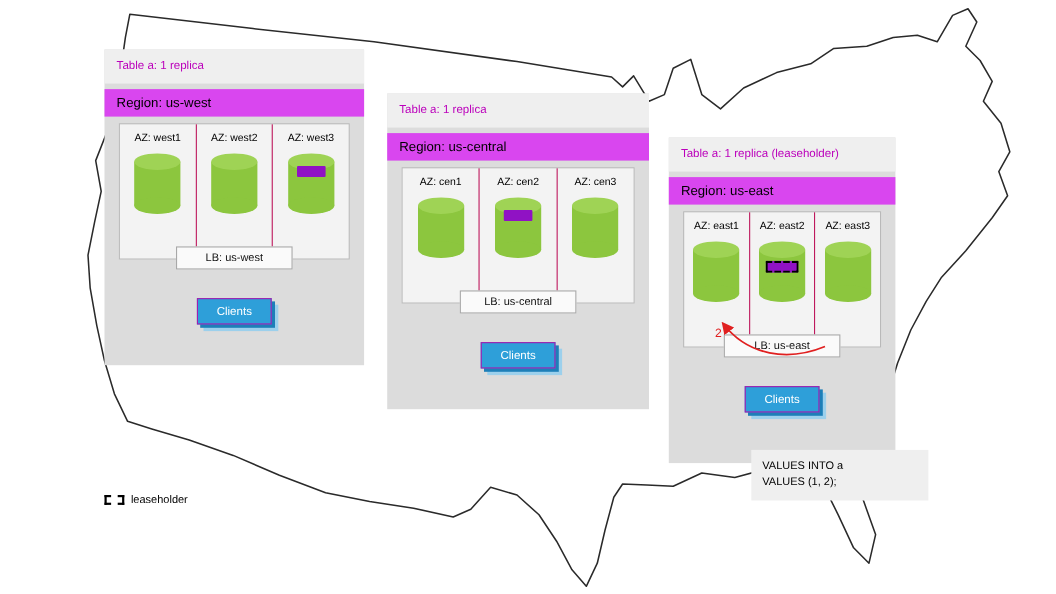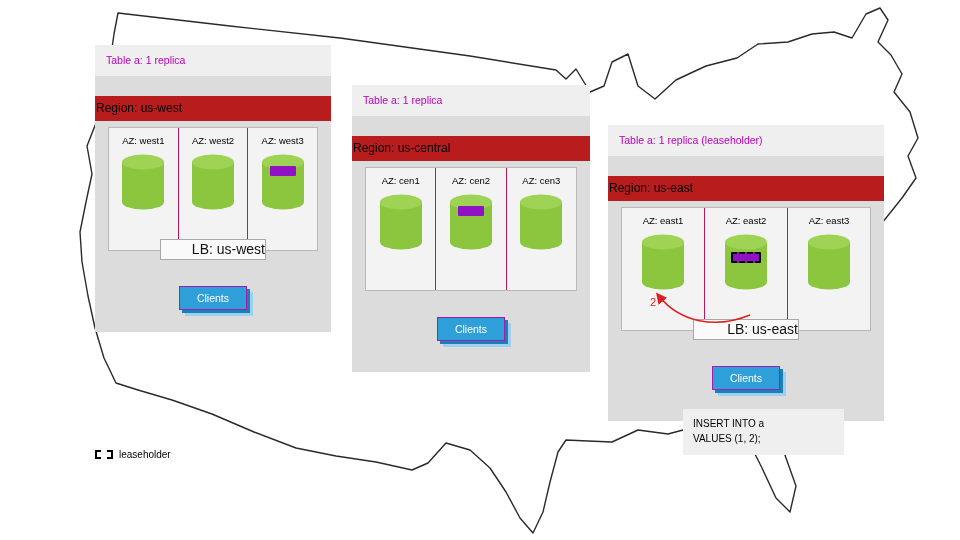--- a/index.html
+++ b/index.html
@@ -3,36 +3,36 @@
 <meta charset="utf-8">
 <style>
   html,body{margin:0;padding:0;background:#fff;}
   .stage{position:relative;width:960px;height:540px;overflow:hidden;background:#ffffff;
          font-family:Liberation Sans, sans-serif;color:#111;}
   .map-svg{position:absolute;left:0;top:0;z-index:0;}
 
   .panel{position:absolute;background:#dcdcdc;z-index:2;}
   .panel-west{left:95px;top:45px;width:236px;height:287px;}
   .panel-central{left:352px;top:85px;width:238px;height:287px;}
-  .panel-east{left:608px;top:125px;width:276px;height:296px;}
+  .panel-east{left:608px;top:125px;width:206px;height:296px;}
 
   .panel-title{height:31px;line-height:31px;background:#efefef;color:#bb00bb;
                font-size:10.5px;padding-left:11px;white-space:nowrap;}
-  .region-label{height:25px;line-height:25px;background:#b91c1c;color:#000;
-                font-size:12px;padding-left:1px;margin-top:20px;}
+  .region-label{height:25px;line-height:25px;background:#d946ef;color:#000;
+                font-size:12px;padding-left:11px;margin-top:5px;}
   .az-row{display:flex;margin:6px 13px 0;height:122px;background:#f3f3f3;border:1px solid #b9b9b9;}
   .az-cell{flex:1;position:relative;padding-top:7px;border-right:1px solid #be185d;text-align:center;}
   .az-cell:last-child{border-right:none;}
   .az-label{font-size:9.5px;color:#000;}
   .cyl{display:block;margin:7px auto 0;}
   .replica{position:absolute;left:50%;transform:translateX(-50%);top:38px;
            width:26px;height:10px;background:#9012c4;border-radius:1px;}
   .replica.leaseholder{width:30px;height:11px;border:2px dashed #000;box-sizing:border-box;top:44px;}
   .lb-box{position:relative;z-index:2;width:104px;height:19px;line-height:19px;margin:-12px auto 16px;
-          background:#fafafa;border:1px solid #a8a8a8;font-size:14px;text-align:right;}
+          background:#fafafa;border:1px solid #a8a8a8;font-size:10px;text-align:center;}
   .clients-btn{position:relative;z-index:2;width:66px;height:22px;line-height:22px;margin:26px auto 0;
                background:#2e9fd9;border:1px solid #a21caf;color:#fff;font-size:10.5px;text-align:center;
                box-shadow:3px 3px 0 #1d7fb8,6px 6px 0 #9cd0ec;}
   .arrow-overlay{position:absolute;left:0;top:0;z-index:4;pointer-events:none;}
 
   .sql-note{position:absolute;left:683px;top:409px;width:161px;height:46px;background:#efefef;
             z-index:3;font-size:10px;line-height:15px;padding:7px 0 0 10px;box-sizing:border-box;color:#000;}
 
   .legend{position:absolute;left:95px;top:449px;z-index:2;display:flex;align-items:center;}
   .legend-icon{width:18px;height:9px;border:2px dashed #000;background:#fff;box-sizing:border-box;margin-right:6px;}
@@ -113,20 +113,21 @@
       </div>
       <div class="az-cell">
         <div class="az-label">AZ: cen3</div>
         <svg class="cyl" width="46" height="58" viewBox="0 0 46 58">
           <rect x="2" y="9" width="42" height="40" fill="#8cc63e"></rect>
           <ellipse cx="23" cy="49" rx="21" ry="7.5" fill="#8cc63e"></ellipse>
           <ellipse cx="23" cy="9" rx="21" ry="7.5" fill="#9fd355"></ellipse>
         </svg>
       </div>
     </div>
+    <div class="lb-box">LB: us-central</div>
     <div class="clients-btn">Clients</div>
   </div>
 
   <div class="panel panel-east">
     <div class="panel-title">Table a: 1 replica (leaseholder)</div>
     <div class="region-label">Region: us-east</div>
     <div class="az-row">
       <div class="az-cell">
         <div class="az-label">AZ: east1</div>
         <svg class="cyl" width="46" height="58" viewBox="0 0 46 58">
@@ -161,21 +162,21 @@
         <marker id="redhead" markerWidth="7" markerHeight="7" refX="5" refY="3.5" orient="auto">
           <path d="M0,0 L7,3.5 L0,7 Z" fill="#e02020"></path>
         </marker>
       </defs>
       <path d="M142,190 C108,204 72,198 50,170" fill="none" stroke="#e02020" stroke-width="1.6" marker-end="url(#redhead)"></path>
       <text x="42" y="181" fill="#e02020" font-size="11">2</text>
     </svg>
   </div>
 
   <div class="sql-note">
-    <div>INSERT INTO a</div>
+    <div>VALUES INTO a</div>
     <div>VALUES (1, 2);</div>
   </div>
 
   <div class="legend">
     <div class="legend-icon"></div>
     <div class="legend-label">leaseholder</div>
   </div>
 
 </div>
 

